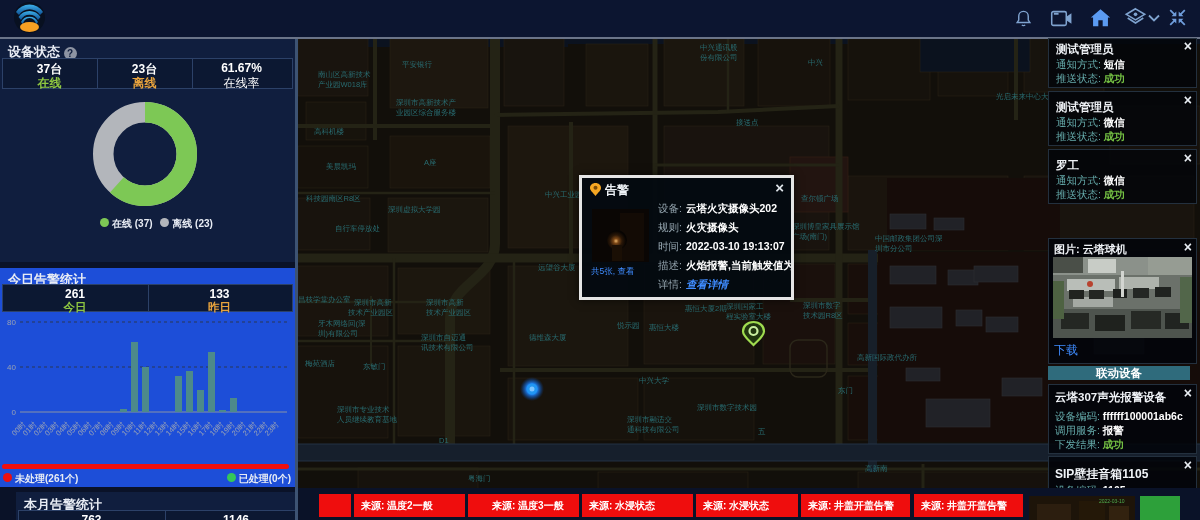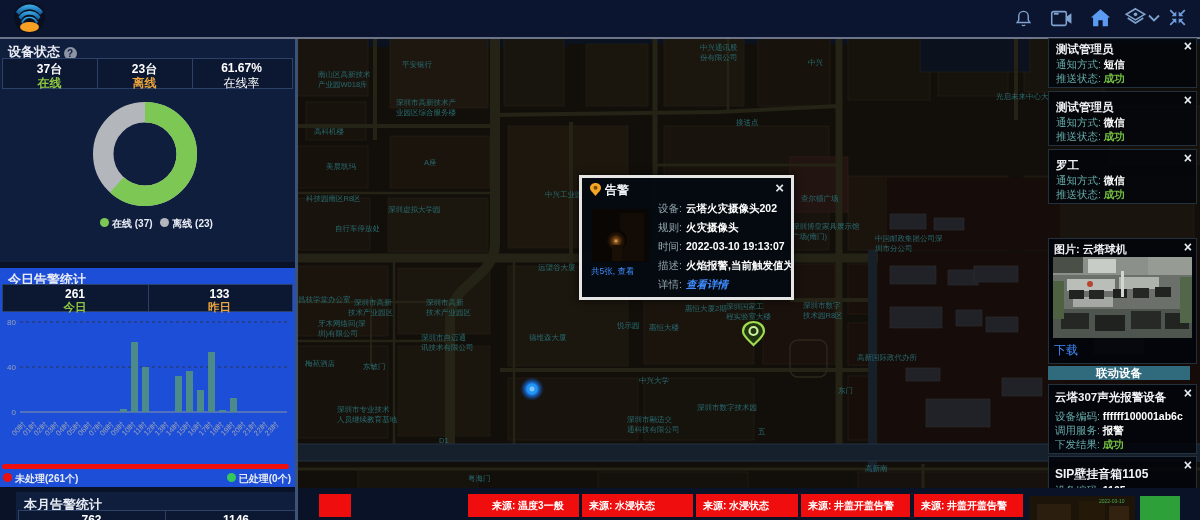--- a/index.html
+++ b/index.html
@@ -467,20 +467,21 @@
     <div class="abs" style="right:4px;top:2px;font-size:14px;font-weight:bold;color:#e8edf2;line-height:12px;">×</div>
     <div class="abs" style="left:6px;top:9px;font-size:12px;font-weight:bold;color:#f0f3f7;">SIP壁挂音箱1105</div>
     <div class="abs" style="left:6px;top:27px;font-size:10.5px;color:#64a9a9;">设备编码: <span style="color:#fff;font-weight:bold;">1105</span></div>
   </div>
 </div>
 
 <div class="abs" id="bottombar" style="left:298px;top:488px;width:902px;height:32px;background:#0a1228;">
 
   <div class="abs" style="left:21px;top:6px;width:32px;height:23px;background:#ef0d0d;"></div>
 
+  <div class="abs" style="left:56px;top:6px;width:111px;height:23px;background:#ef0d0d;color:#fff;font-size:10px;font-weight:bold;line-height:23px;padding-left:7px;box-sizing:border-box;overflow:hidden;white-space:nowrap;">来源: 温度2一般</div>
 
   <div class="abs" style="left:170px;top:6px;width:111px;height:23px;background:#ef0d0d;color:#fff;font-size:10px;font-weight:bold;line-height:23px;padding-left:24px;box-sizing:border-box;overflow:hidden;white-space:nowrap;">来源: 温度3一般</div>
 
   <div class="abs" style="left:284px;top:6px;width:111px;height:23px;background:#ef0d0d;color:#fff;font-size:10px;font-weight:bold;line-height:23px;padding-left:7px;box-sizing:border-box;overflow:hidden;white-space:nowrap;">来源: 水浸状态</div>
 
   <div class="abs" style="left:398px;top:6px;width:102px;height:23px;background:#ef0d0d;color:#fff;font-size:10px;font-weight:bold;line-height:23px;padding-left:7px;box-sizing:border-box;overflow:hidden;white-space:nowrap;">来源: 水浸状态</div>
 
   <div class="abs" style="left:503px;top:6px;width:109px;height:23px;background:#ef0d0d;color:#fff;font-size:10px;font-weight:bold;line-height:23px;padding-left:7px;box-sizing:border-box;overflow:hidden;white-space:nowrap;">来源: 井盖开盖告警</div>
 
   <div class="abs" style="left:616px;top:6px;width:109px;height:23px;background:#ef0d0d;color:#fff;font-size:10px;font-weight:bold;line-height:23px;padding-left:7px;box-sizing:border-box;overflow:hidden;white-space:nowrap;">来源: 井盖开盖告警</div>

